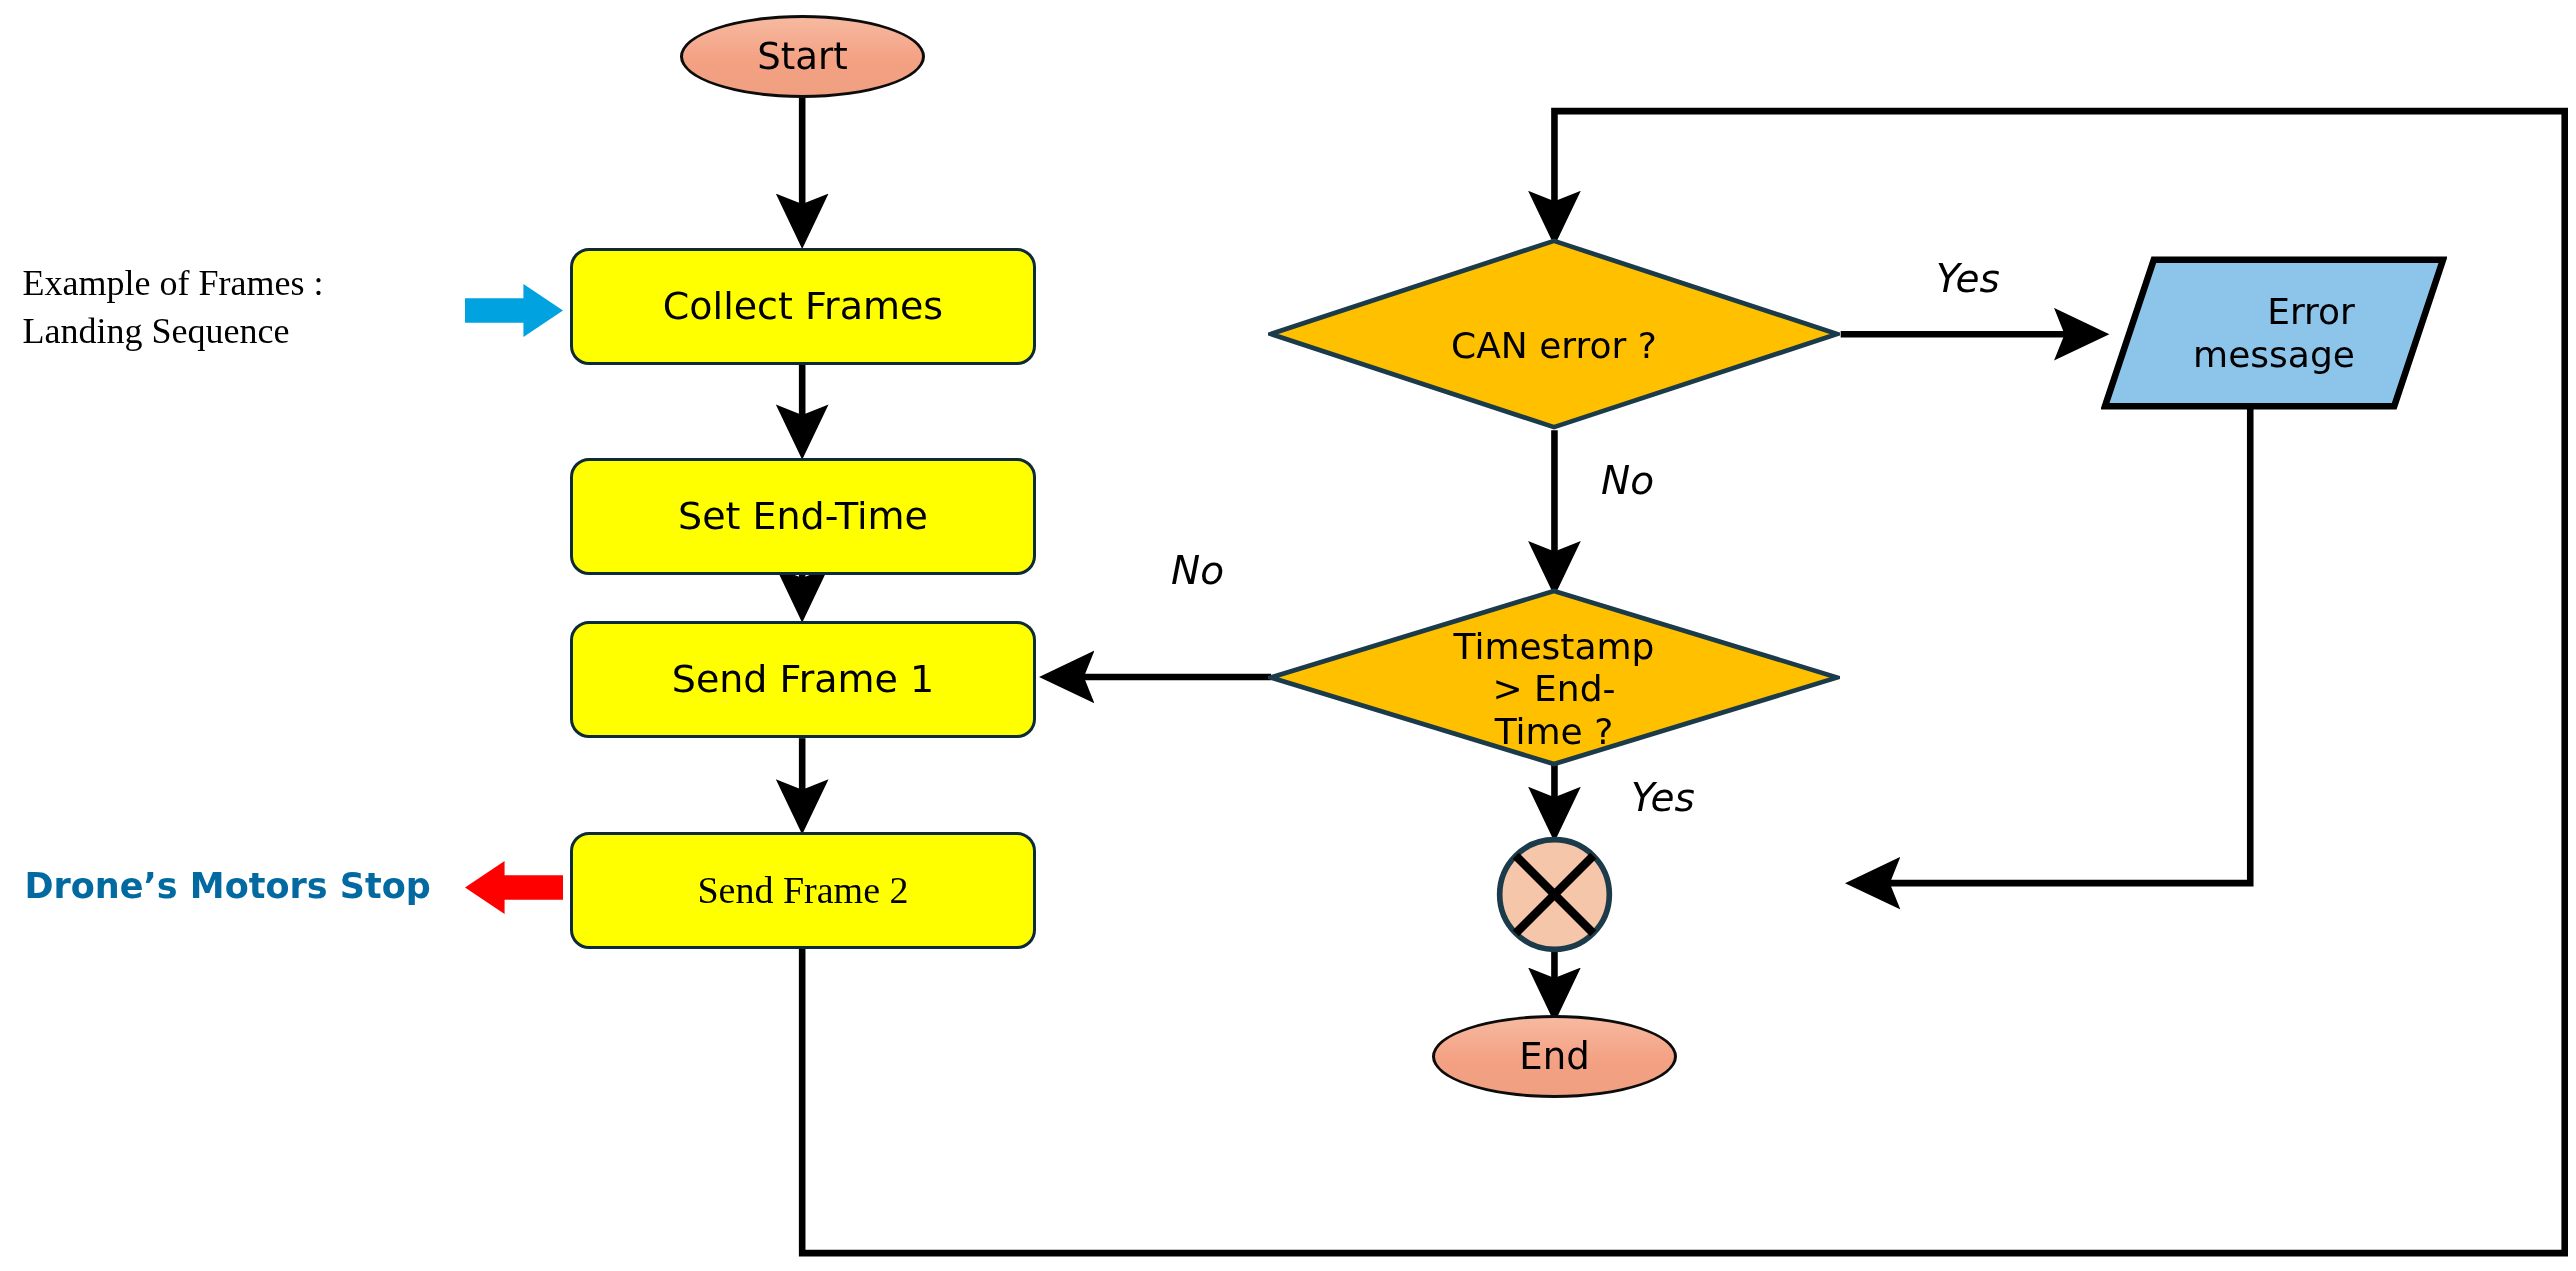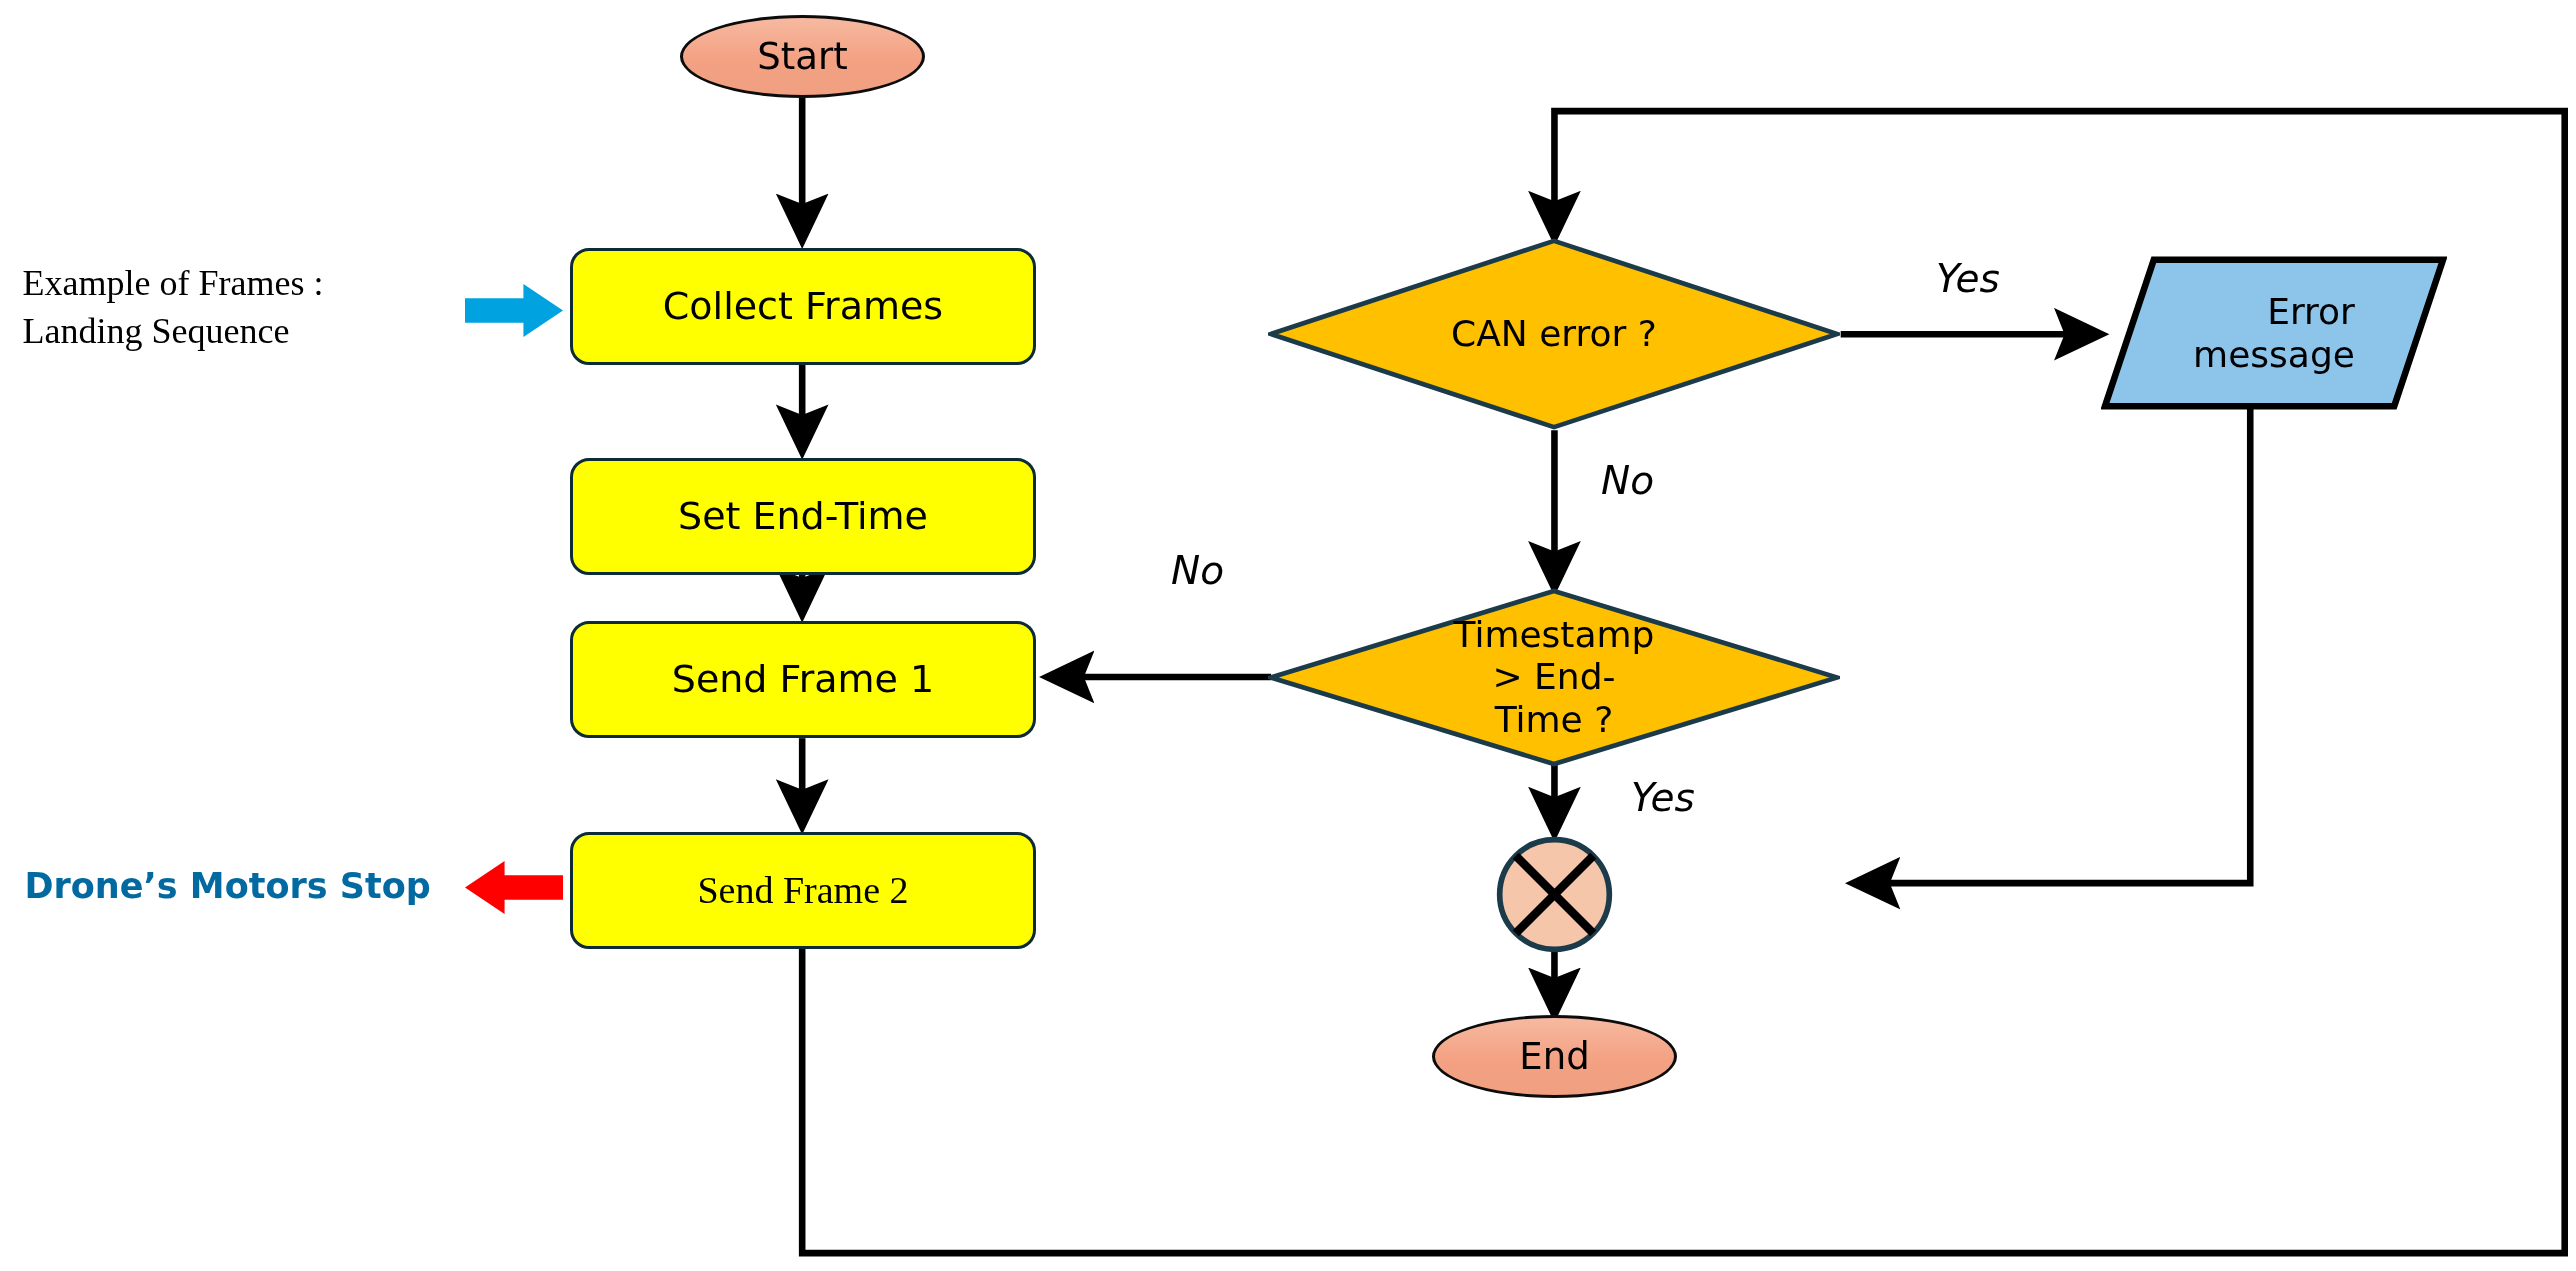--- a/index.html
+++ b/index.html
@@ -52,21 +52,21 @@
   .decision-wrap {
     position: absolute;
   }
   .decision-shape {
     position: absolute;
     left: 0; top: 0;
     width: 100%; height: 100%;
   }
   .decision-label {
     position: absolute;
-    left: 0; top: 0;
+    left: 0; top: 12px;
     width: 100%; height: 100%;
     display: flex;
     align-items: center;
     justify-content: center;
     text-align: center;
     font-size: 36px;
     line-height: 1.18;
     color: #000;
     pointer-events: none;
   }

